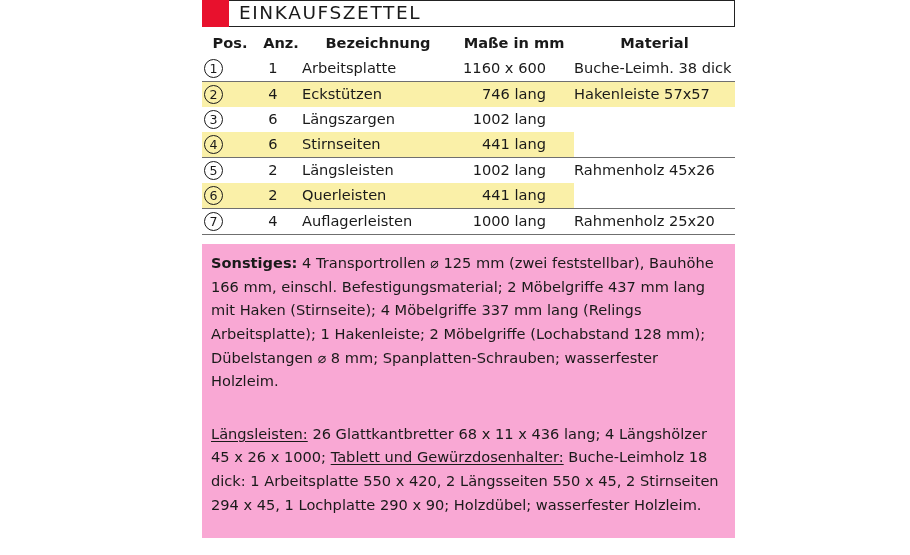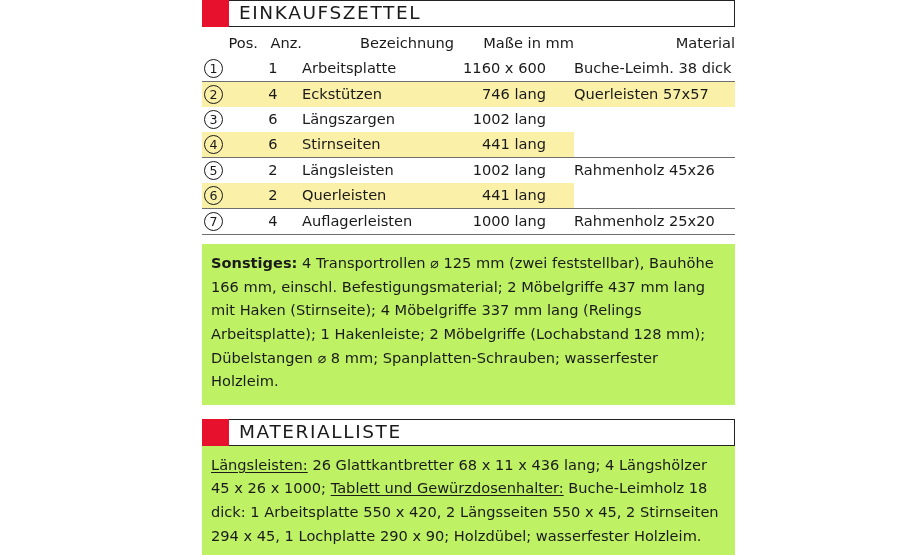--- a/index.html
+++ b/index.html
@@ -24,21 +24,21 @@
   }
 
   
   .tbl{width:100%;border-collapse:collapse;table-layout:fixed;margin-top:7px;}
   .tbl col.c-pos{width:56px;}
   .tbl col.c-anz{width:44px;}
   .tbl col.c-bez{width:152px;}
   .tbl col.c-mas{width:120px;}
   .tbl col.c-mat{width:161px;}
   .tbl th{
-    font-size:14.6px;font-weight:400;text-align:right;
+    font-size:14.6px;font-weight:700;text-align:center;
     padding:0 0 5px 0;vertical-align:bottom;white-space:nowrap;
   }
   .tbl th.t-anz{padding-left:2px;margin-left:20px;}
   .tbl td{
     font-size:14.6px;padding:2px 0 3px 0;vertical-align:middle;
     white-space:nowrap;line-height:1.32;
   }
   td.d-pos{text-align:left;padding-left:2px;}
   td.d-anz{text-align:center;padding-right:14px;}
   td.d-bez{padding-left:0;}
@@ -56,22 +56,22 @@
   tr.hl-part td.d-mat{background:transparent;}
   
   tr.rule td{
     border-bottom:1.3px solid #6f6f6f;
     box-shadow:none;
   }
   tr.toprule td{border-top:1.3px solid #6f6f6f;}
 
   
   .note{
-    background:#bef264;font-size:14.6px;line-height:1.62;
-    padding:7px 10px 12px 9px;box-sizing:border-box;
+    background:#f9a8d4;font-size:14.6px;line-height:1.62;
+    padding:7px 10px 22px 9px;box-sizing:border-box;
   }
   .note b{font-weight:700;}
   .u{text-decoration:underline;text-underline-offset:2px;}
 
   .sub{
     font-size:15.2px;font-weight:700;line-height:1.3;
     padding:9px 0 7px 2px;
   }
 </style>
 </head>
@@ -110,21 +110,21 @@
             <td class="d-anz">1</td>
             <td class="d-bez">Arbeitsplatte</td>
             <td class="d-mas">1160 x 600</td>
             <td class="d-mat">Buche-Leimh. 38 dick</td>
           </tr>
           <tr class="hl">
             <td class="d-pos"><span class="circ">2</span></td>
             <td class="d-anz">4</td>
             <td class="d-bez">Eckstützen</td>
             <td class="d-mas">746 lang</td>
-            <td class="d-mat">Querleisten 57x57</td>
+            <td class="d-mat">Hakenleiste 57x57</td>
           </tr>
           <tr>
             <td class="d-pos"><span class="circ">3</span></td>
             <td class="d-anz">6</td>
             <td class="d-bez">Längszargen</td>
             <td class="d-mas">1002 lang</td>
             <td class="d-mat"></td>
           </tr>
           <tr class="hl hl-part rule">
             <td class="d-pos"><span class="circ">4</span></td>
@@ -154,26 +154,20 @@
             <td class="d-mas">1000 lang</td>
             <td class="d-mat">Rahmenholz 25x20</td>
           </tr>
         </tbody>
     </table>
 
     <div class="note" style="margin-top:9px;">
       <b>Sonstiges:</b><span> 4 Transportrollen ⌀ 125 mm (zwei feststellbar), Bauhöhe 166 mm, einschl. Befestigungsmaterial; 2 Möbelgriffe 437 mm lang mit Haken (Stirnseite); 4 Möbelgriffe 337 mm lang (Relings Arbeitsplatte); 1 Hakenleiste; 2 Möbelgriffe (Lochabstand 128 mm); Dübelstangen ⌀ 8 mm; Spanplatten-Schrauben; wasserfester Holzleim.</span>
     </div>
 
-    <div class="sec-head" style="margin-top:14px;">
-      <div class="sec-square"></div>
-      <div class="sec-box">
-        <span class="sec-title">MATERIALLISTE</span>
-      </div>
-    </div>
 
 
     <div class="note">
       <span class="u">Längsleisten:</span><span> 26 Glattkantbretter 68 x 11 x 436 lang; 4 Längshölzer 45 x 26 x 1000; </span><span class="u">Tablett und Gewürzdosenhalter:</span><span> Buche-Leimholz 18 dick: 1 Arbeitsplatte 550 x 420, 2 Längsseiten 550 x 45, 2 Stirnseiten 294 x 45, 1 Lochplatte 290 x 90; Holzdübel; wasserfester Holzleim.</span>
     </div>
 
   </div>
 </div>
 
 </body></html>

